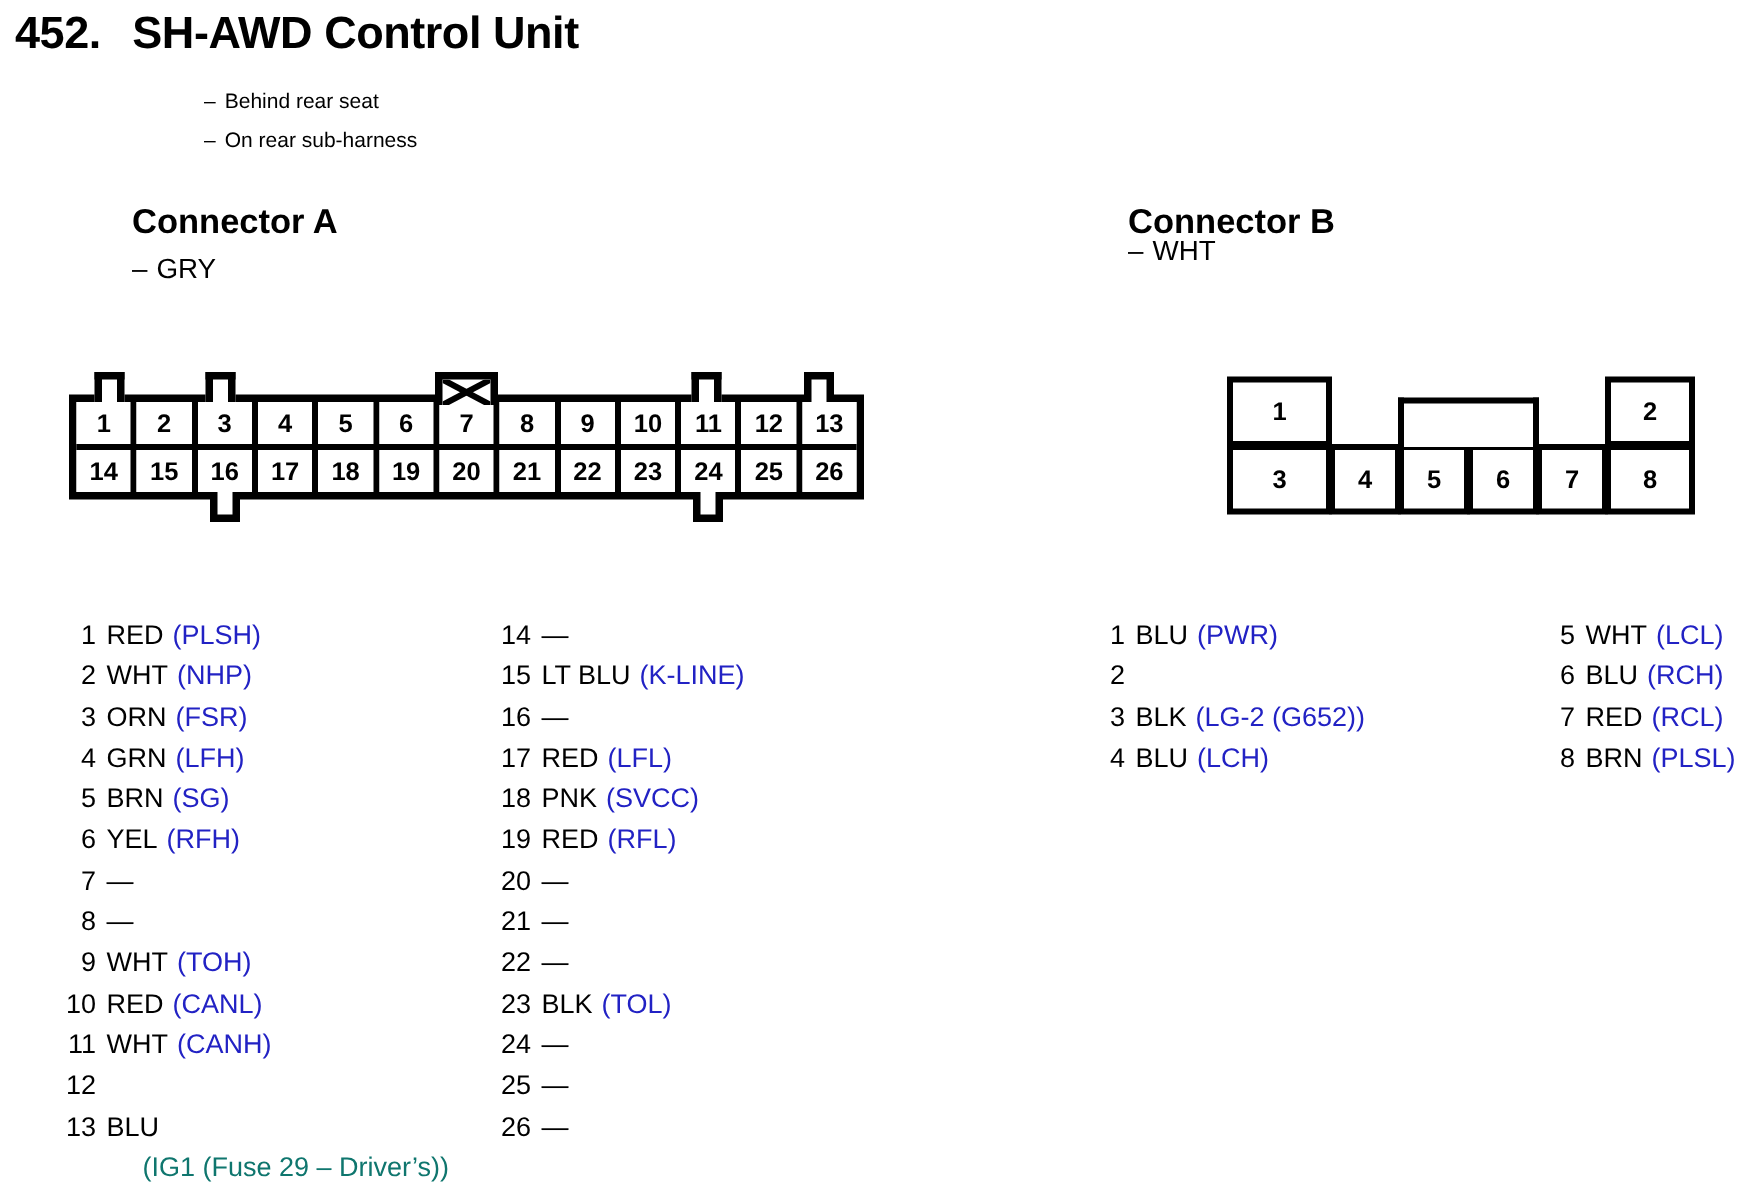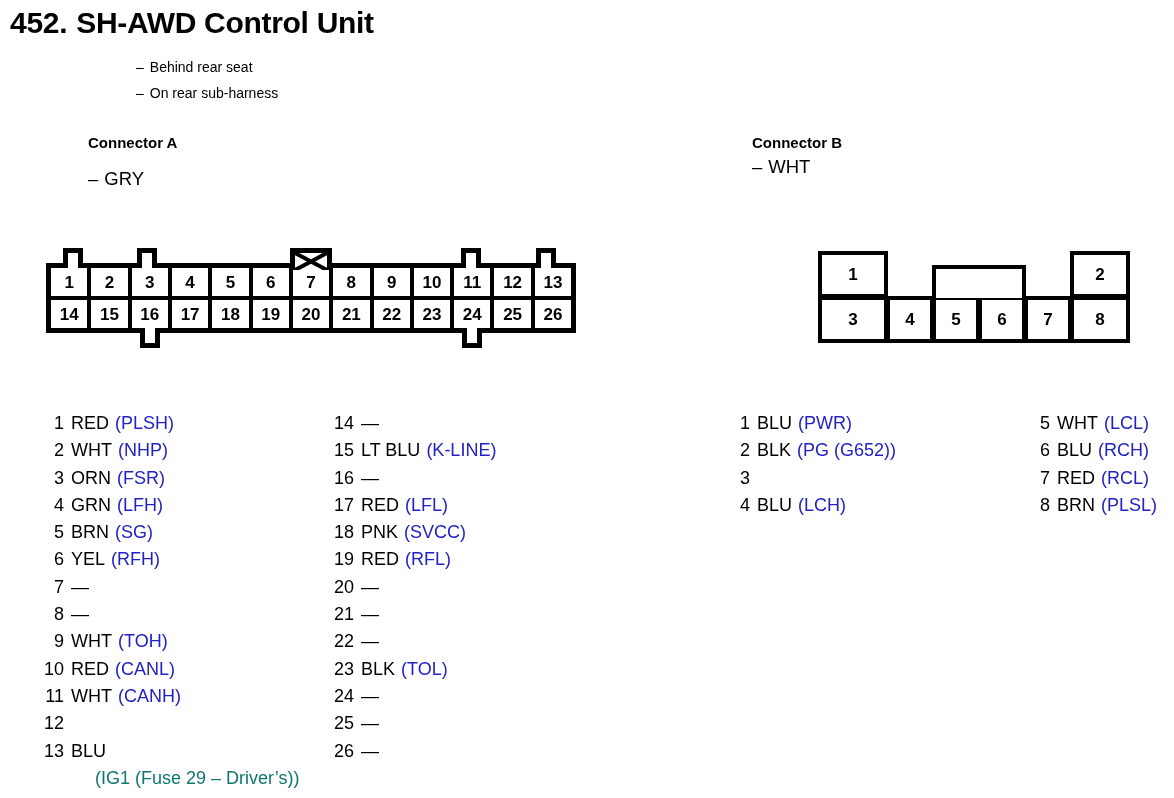--- a/index.html
+++ b/index.html
@@ -20,37 +20,37 @@
   
   #page-title {
     position: absolute;
     left: 10px;
     top: 6px;
     font-size: 30px;
     font-weight: bold;
     letter-spacing: -0.3px;
     white-space: nowrap;
   }
-  #page-title .num { margin-right: 9px; }
+  #page-title .num { margin-right: 21px; }
 
   .note-list {
     position: absolute;
     left: 88px;
     top: 54px;
     font-size: 14px;
     line-height: 26px;
     margin-left: 48px;
   }
   .note-line { white-space: nowrap; }
   .note-line .dash { margin-right: 6px; }
 
   
   .conn-head {
     position: absolute;
-    font-size: 15px;
+    font-size: 23px;
     font-weight: bold;
     white-space: nowrap;
   }
   .conn-color {
     position: absolute;
     font-size: 18.5px;
     white-space: nowrap;
   }
   .conn-color .dash { margin-right: 6px; }
 
@@ -375,24 +375,24 @@
       <span><span class="pin-wire">—</span></span>
     </div>
   </div>
 <div class="pin-list" id="listB1">
     <div class="pin-entry">
       <span class="pin-no">1</span>
       <span><span class="pin-wire">BLU</span><span class="pin-sig">(PWR)</span></span>
     </div>
     <div class="pin-entry">
       <span class="pin-no">2</span>
-      <span><span class="pin-wire">BLK</span><span class="pin-sig">(PG (G652))</span></span>
     </div>
     <div class="pin-entry">
       <span class="pin-no">3</span>
+      <span><span class="pin-wire">BLK</span><span class="pin-sig">(LG-2 (G652))</span></span>
     </div>
     <div class="pin-entry">
       <span class="pin-no">4</span>
       <span><span class="pin-wire">BLU</span><span class="pin-sig">(LCH)</span></span>
     </div>
   </div>
 <div class="pin-list" id="listB2">
     <div class="pin-entry">
       <span class="pin-no">5</span>
       <span><span class="pin-wire">WHT</span><span class="pin-sig">(LCL)</span></span>

